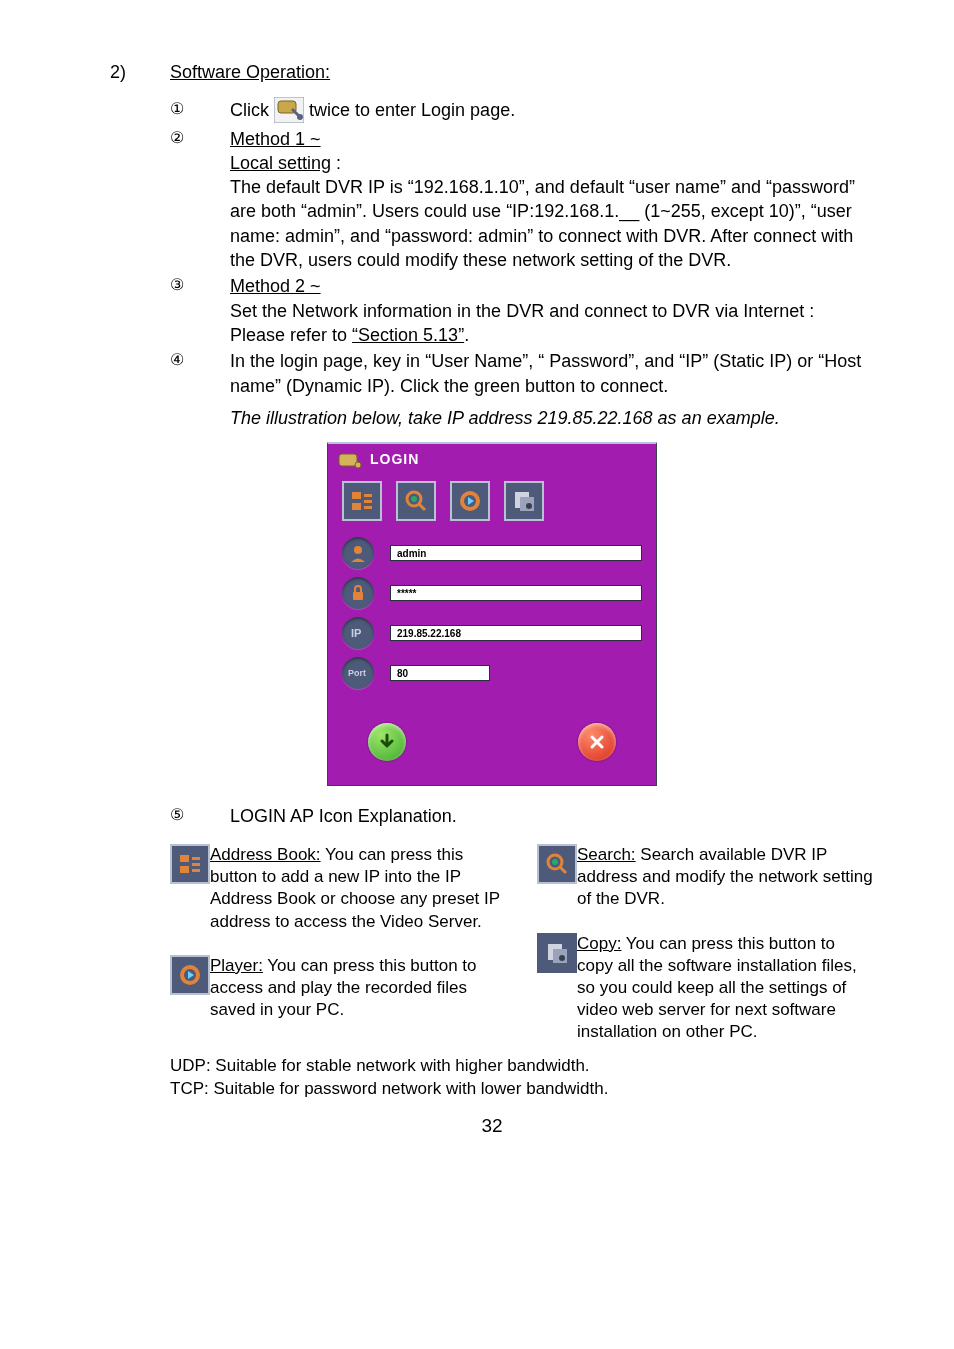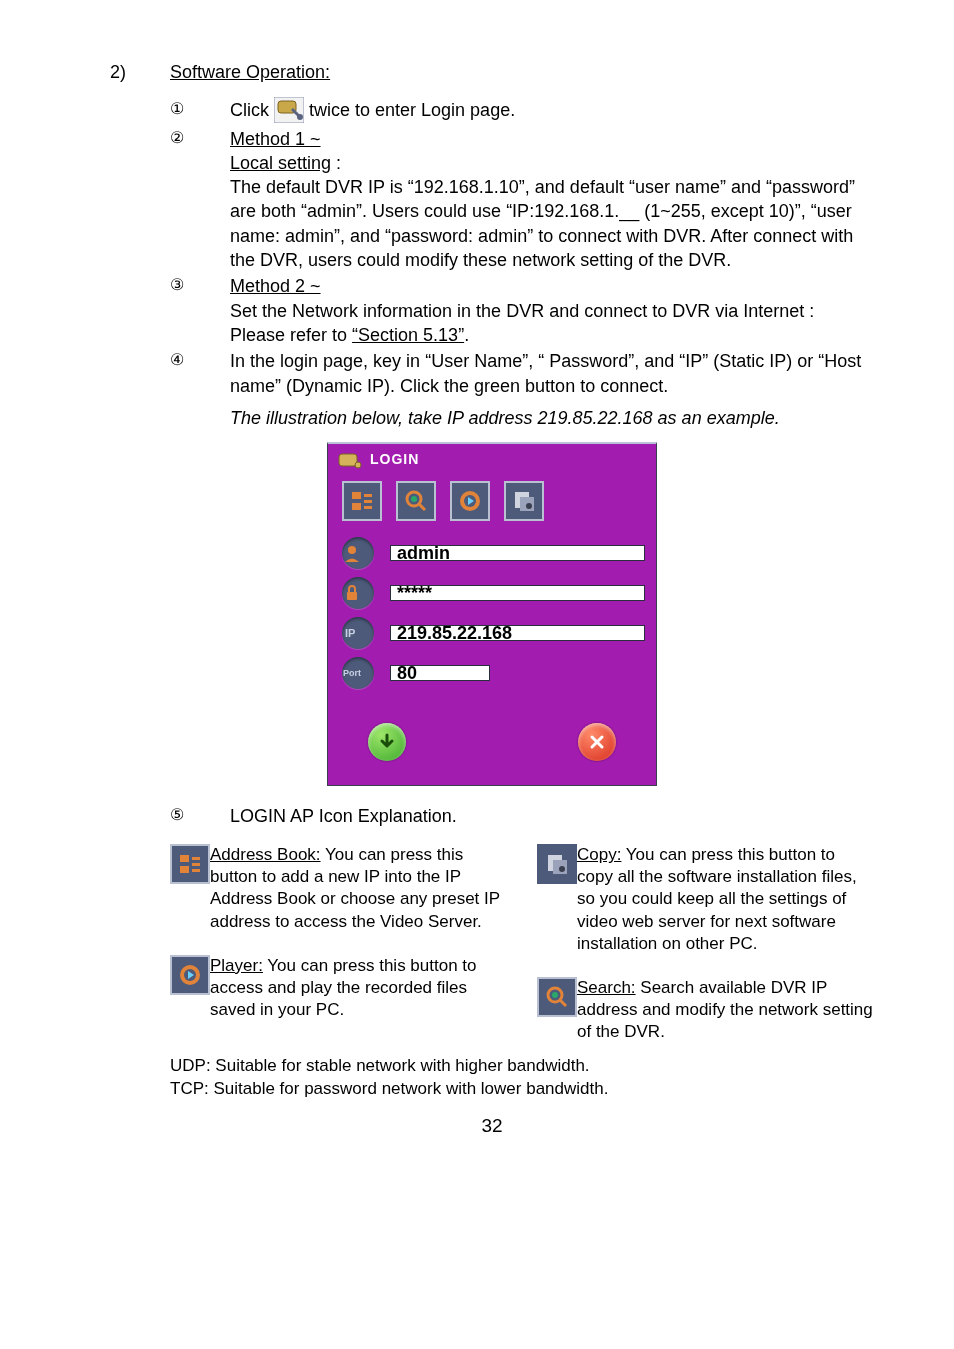--- a/index.html
+++ b/index.html
@@ -45,32 +45,32 @@
       display: flex;
       gap: 14px;
       padding: 4px 14px 12px 14px;
     }
     .form-rows { padding: 4px 14px 0 14px; }
     .form-row { display: flex; align-items: center; gap: 16px; margin-bottom: 8px; }
     .round-icon {
       width: 32px; height: 32px;
       border-radius: 50%;
       background: #4d5a7a;
-      display: flex; align-items: center; justify-content: flex-start;
+      display: flex; align-items: center; justify-content: center;
       flex-shrink: 0;
       box-shadow: inset 0 2px 3px rgba(0,0,0,0.4), 0 1px 1px rgba(255,255,255,0.2);
     }
     .text-input {
       flex: 1;
       height: 16px;
       background: #fff;
       border: 1px solid #2a2f3f;
       padding: 2px 6px;
       font-family: Arial, sans-serif;
-      font-size: 18px;
+      font-size: 10px;
       font-weight: bold;
       color: #000;
     }
     .port-input { width: 100px; flex: none; }
     .action-row {
       display: flex;
       justify-content: space-between;
       padding: 26px 40px 6px 40px;
     }
     .big-round {
@@ -292,43 +292,43 @@
             <polygon points="10,8 10,16 16,12" fill="#6ad0ff"></polygon>
           </svg>
         </span>
         <div class="icon-text">
           <span class="underline">Player:</span><span> You can press this button to access and play the recorded files saved in your PC.</span>
         </div>
       </div>
     </div>
     <div class="icon-col">
       <div class="icon-item">
+        <span class="icon-box">
+          <svg width="24" height="24" viewBox="0 0 24 24">
+            <circle cx="10" cy="10" r="7" fill="none" stroke="#e2833a" stroke-width="3"></circle>
+            <line x1="15" y1="15" x2="21" y2="21" stroke="#e2833a" stroke-width="3"></line>
+            <circle cx="10" cy="10" r="3" fill="#2aa86a"></circle>
+          </svg>
+        </span>
+        <div class="icon-text">
+          <span class="underline">Search:</span><span> Search available DVR IP address and modify the network setting of the DVR.</span>
+        </div>
+      </div>
+      <div class="icon-item">
         <span class="icon-box-noborder">
           <svg width="24" height="24" viewBox="0 0 24 24">
             <rect x="3" y="3" width="14" height="16" fill="#cfd4e0"></rect>
             <rect x="8" y="8" width="14" height="14" fill="#9aa3ba"></rect>
             <circle cx="17" cy="17" r="3" fill="#3a3f4f"></circle>
           </svg>
         </span>
         <div class="icon-text">
           <span class="underline">Copy:</span><span> You can press this button to copy all the software installation files, so you could keep all the settings of video web server for next software installation on other PC.</span>
         </div>
       </div>
-      <div class="icon-item">
-        <span class="icon-box">
-          <svg width="24" height="24" viewBox="0 0 24 24">
-            <circle cx="10" cy="10" r="7" fill="none" stroke="#e2833a" stroke-width="3"></circle>
-            <line x1="15" y1="15" x2="21" y2="21" stroke="#e2833a" stroke-width="3"></line>
-            <circle cx="10" cy="10" r="3" fill="#2aa86a"></circle>
-          </svg>
-        </span>
-        <div class="icon-text">
-          <span class="underline">Search:</span><span> Search available DVR IP address and modify the network setting of the DVR.</span>
-        </div>
-      </div>
     </div>
   </div>
 
   <div class="note-section">
     <div>UDP: Suitable for stable network with higher bandwidth.</div>
     <div>TCP: Suitable for password network with lower bandwidth.</div>
   </div>
 
   <div class="page-number">32</div>
 

